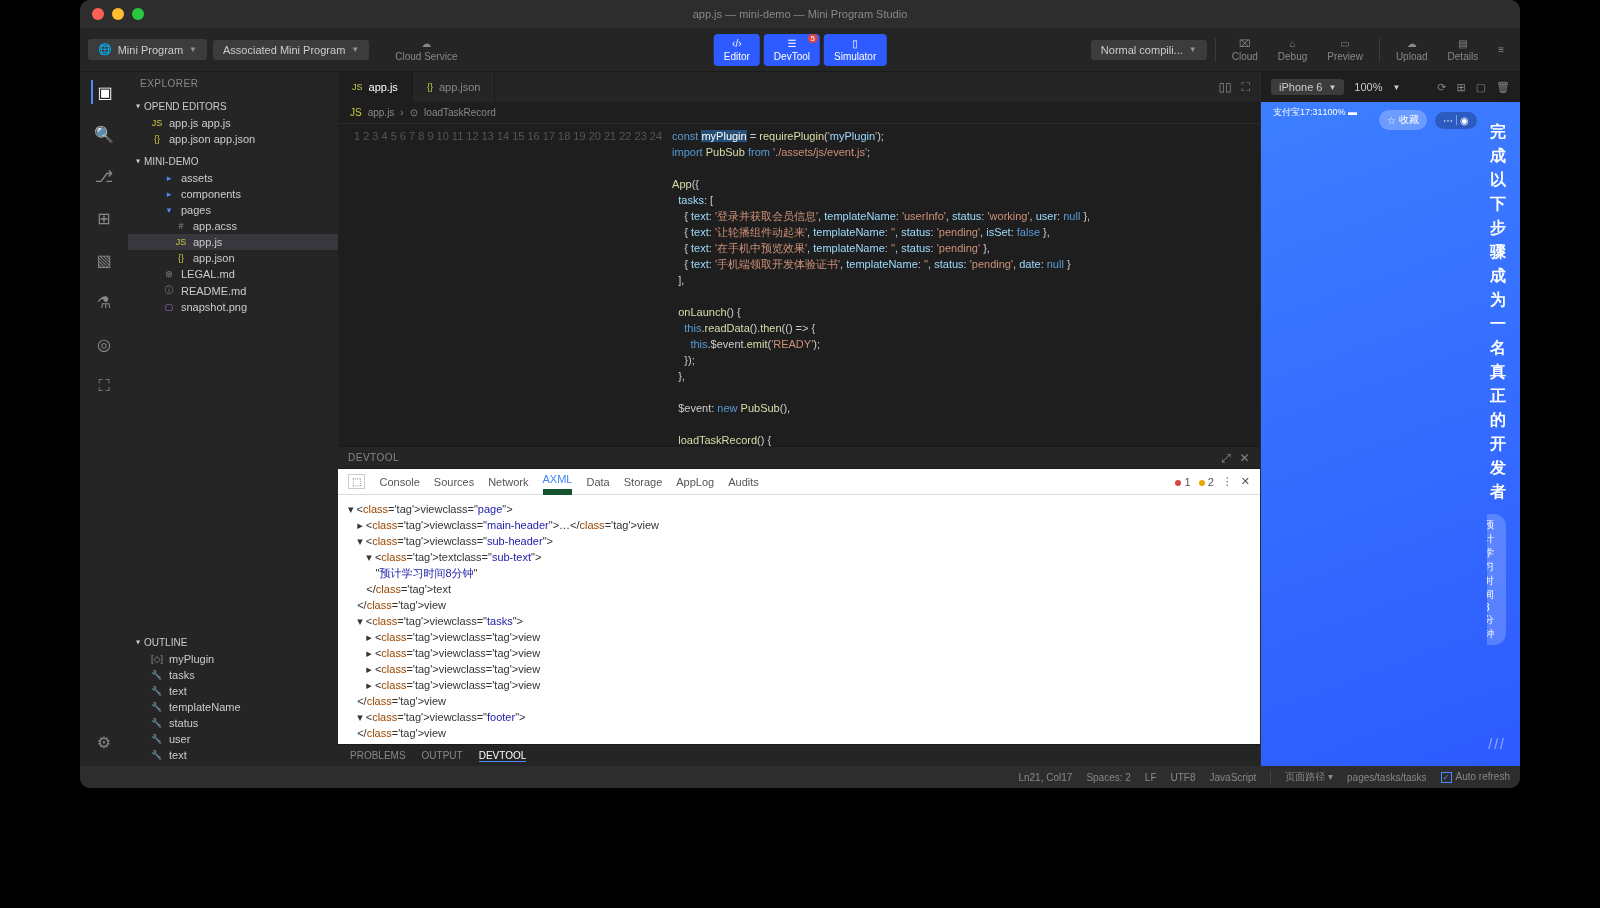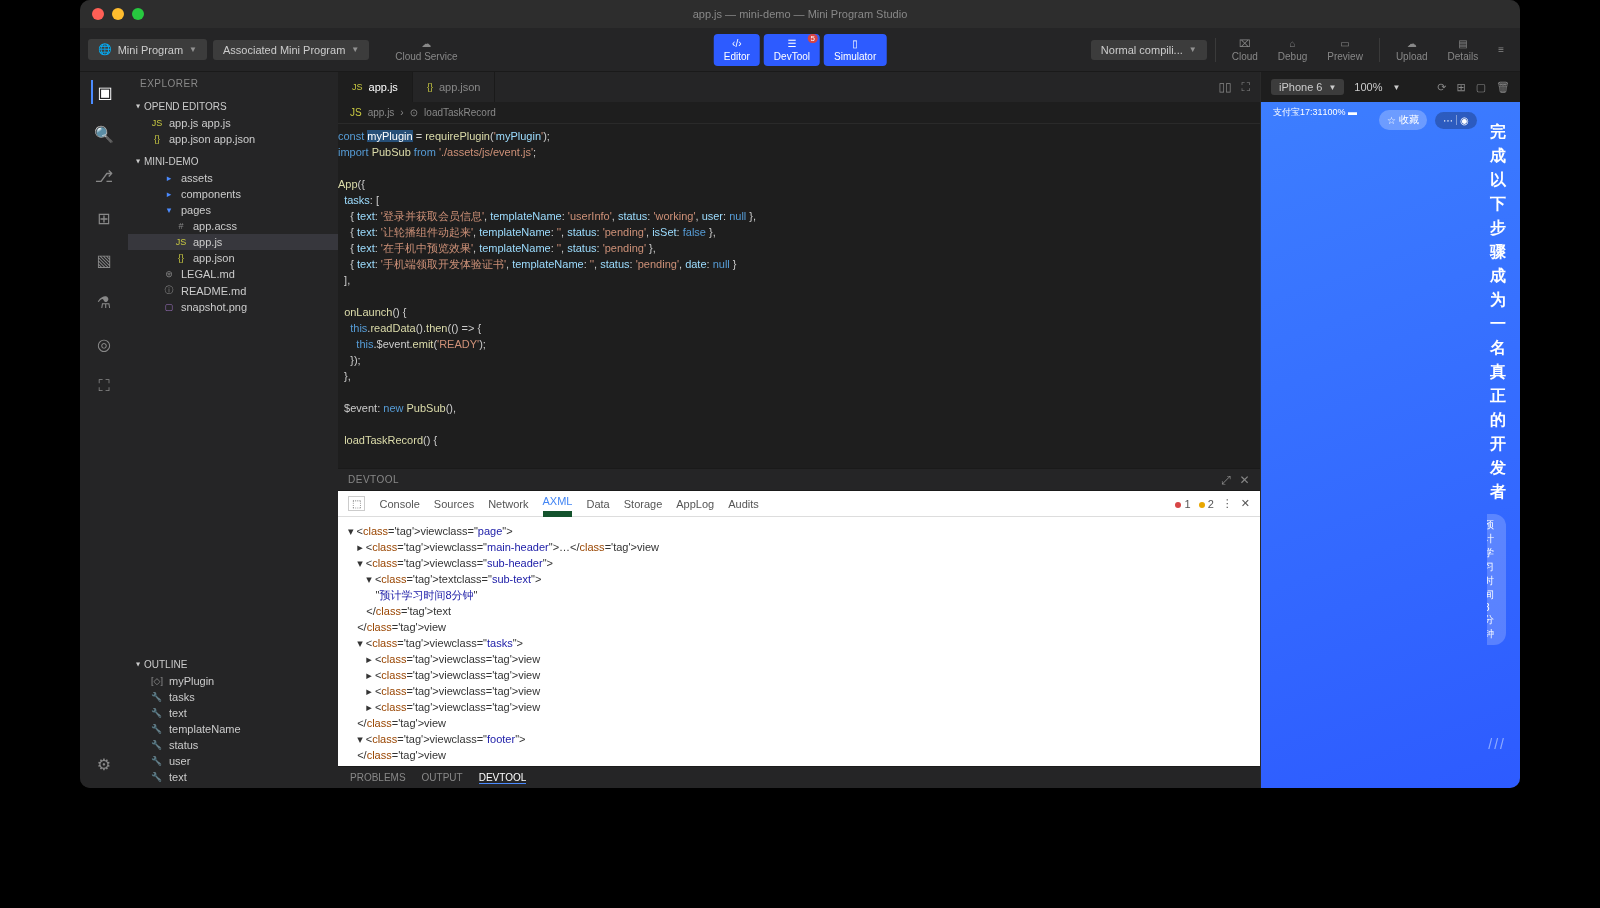--- a/index.html
+++ b/index.html
@@ -285,20 +285,45 @@
         </div>
       </div>
       <div class="breadcrumb">
         <span class="fi-js">JS</span>
         <span>app.js</span>
         <span>›</span>
         <span>⊙</span>
         <span>loadTaskRecord</span>
       </div>
       <div class="code">
+        <div class="gutter" id="gutter">1
+2
+3
+4
+5
+6
+7
+8
+9
+10
+11
+12
+13
+14
+15
+16
+17
+18
+19
+20
+21
+22
+23
+24
+</div>
         <div class="code-body" id="code-body"><span class="tok-kw">const</span> <span class="tok-prop"><span class="hl">myPlugin</span></span> = <span class="tok-fn">requirePlugin</span>(<span class="tok-str">'<span class="tok-prop">myPlugin</span>'</span>);
 <span class="tok-kw">import</span> <span class="tok-fn">PubSub</span> <span class="tok-kw">from</span> <span class="tok-str">'./assets/js/event.js'</span>;
 
 <span class="tok-fn">App</span>({
   <span class="tok-prop">tasks</span>: [
     { <span class="tok-prop">text</span>: <span class="tok-str">'登录并获取会员信息'</span>, <span class="tok-prop">templateName</span>: <span class="tok-str">'userInfo'</span>, <span class="tok-prop">status</span>: <span class="tok-str">'working'</span>, <span class="tok-prop">user</span>: <span class="tok-kw">null</span> },
     { <span class="tok-prop">text</span>: <span class="tok-str">'让轮播组件动起来'</span>, <span class="tok-prop">templateName</span>: <span class="tok-str">''</span>, <span class="tok-prop">status</span>: <span class="tok-str">'pending'</span>, <span class="tok-prop">isSet</span>: <span class="tok-kw">false</span> },
     { <span class="tok-prop">text</span>: <span class="tok-str">'在手机中预览效果'</span>, <span class="tok-prop">templateName</span>: <span class="tok-str">''</span>, <span class="tok-prop">status</span>: <span class="tok-str">'pending'</span> },
     { <span class="tok-prop">text</span>: <span class="tok-str">'手机端领取开发体验证书'</span>, <span class="tok-prop">templateName</span>: <span class="tok-str">''</span>, <span class="tok-prop">status</span>: <span class="tok-str">'pending'</span>, <span class="tok-prop">date</span>: <span class="tok-kw">null</span> }
   ],
@@ -418,13 +443,26 @@
                 <span>登录并获取会员信息</span>
                 <span class="arrow">›</span>
               </div>
             </div>
           <div class="ph-sec">真机效果预览</div>
         </div>
       </div>
     </div>
   </div>
 
+  <div class="statusbar">
+    <div class="right">
+      <span>Ln21, Col17</span>
+      <span>Spaces: 2</span>
+      <span>LF</span>
+      <span>UTF8</span>
+      <span>JavaScript</span>
+      <span style="width:1px;height:12px;background:#444"></span>
+      <span>页面路径 ▾</span>
+      <span>pages/tasks/tasks</span>
+      <span><span class="chk">✓</span><span>Auto refresh</span></span>
+    </div>
+  </div>
 </div>
 
 </body></html>

